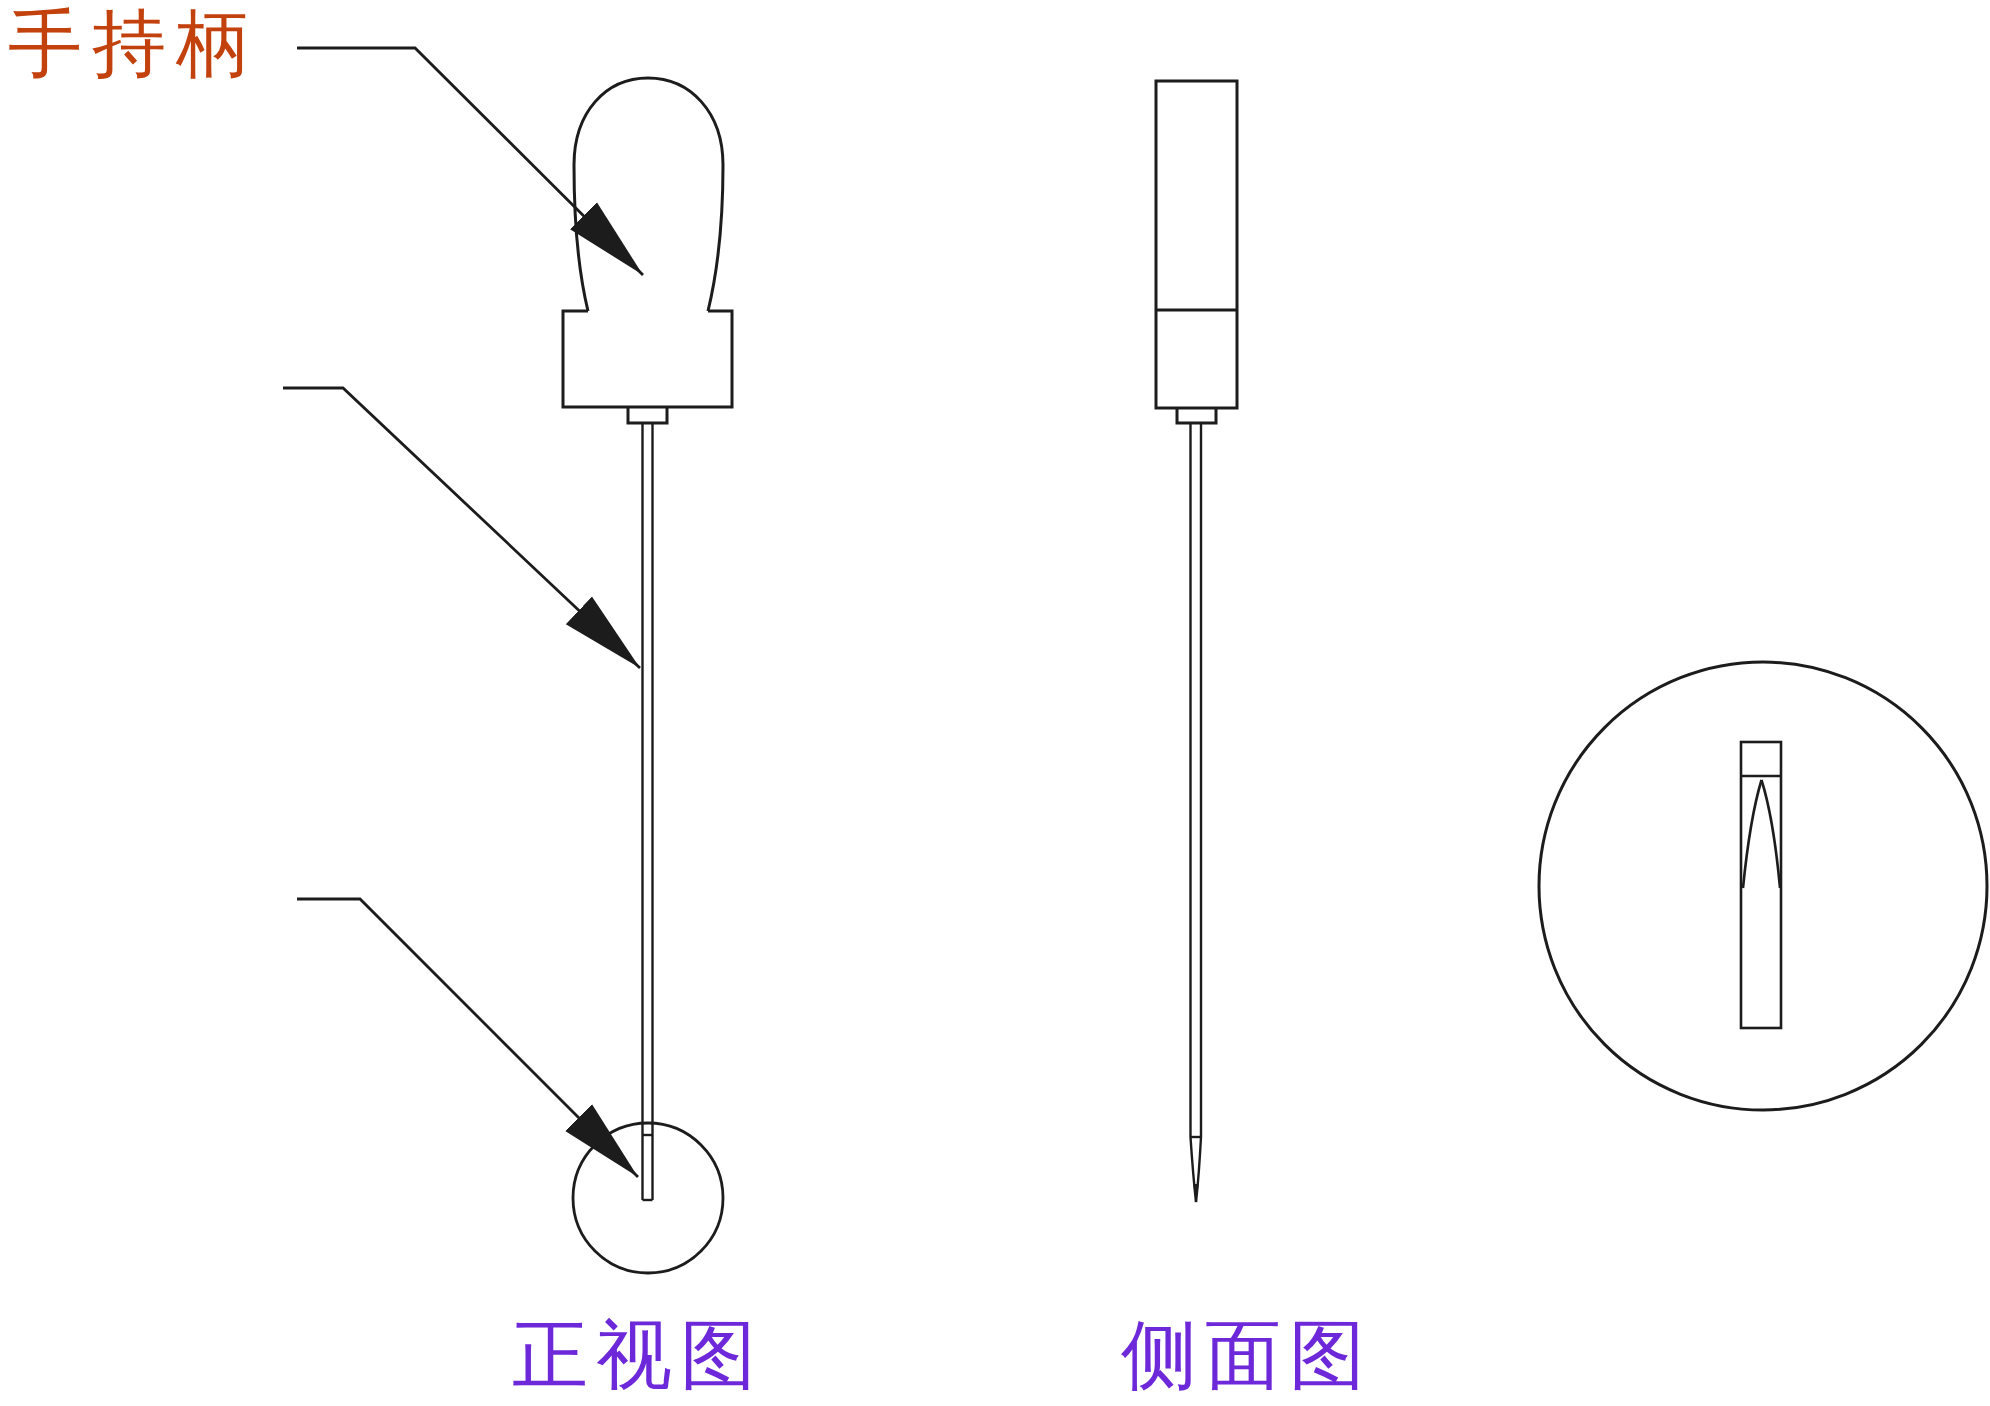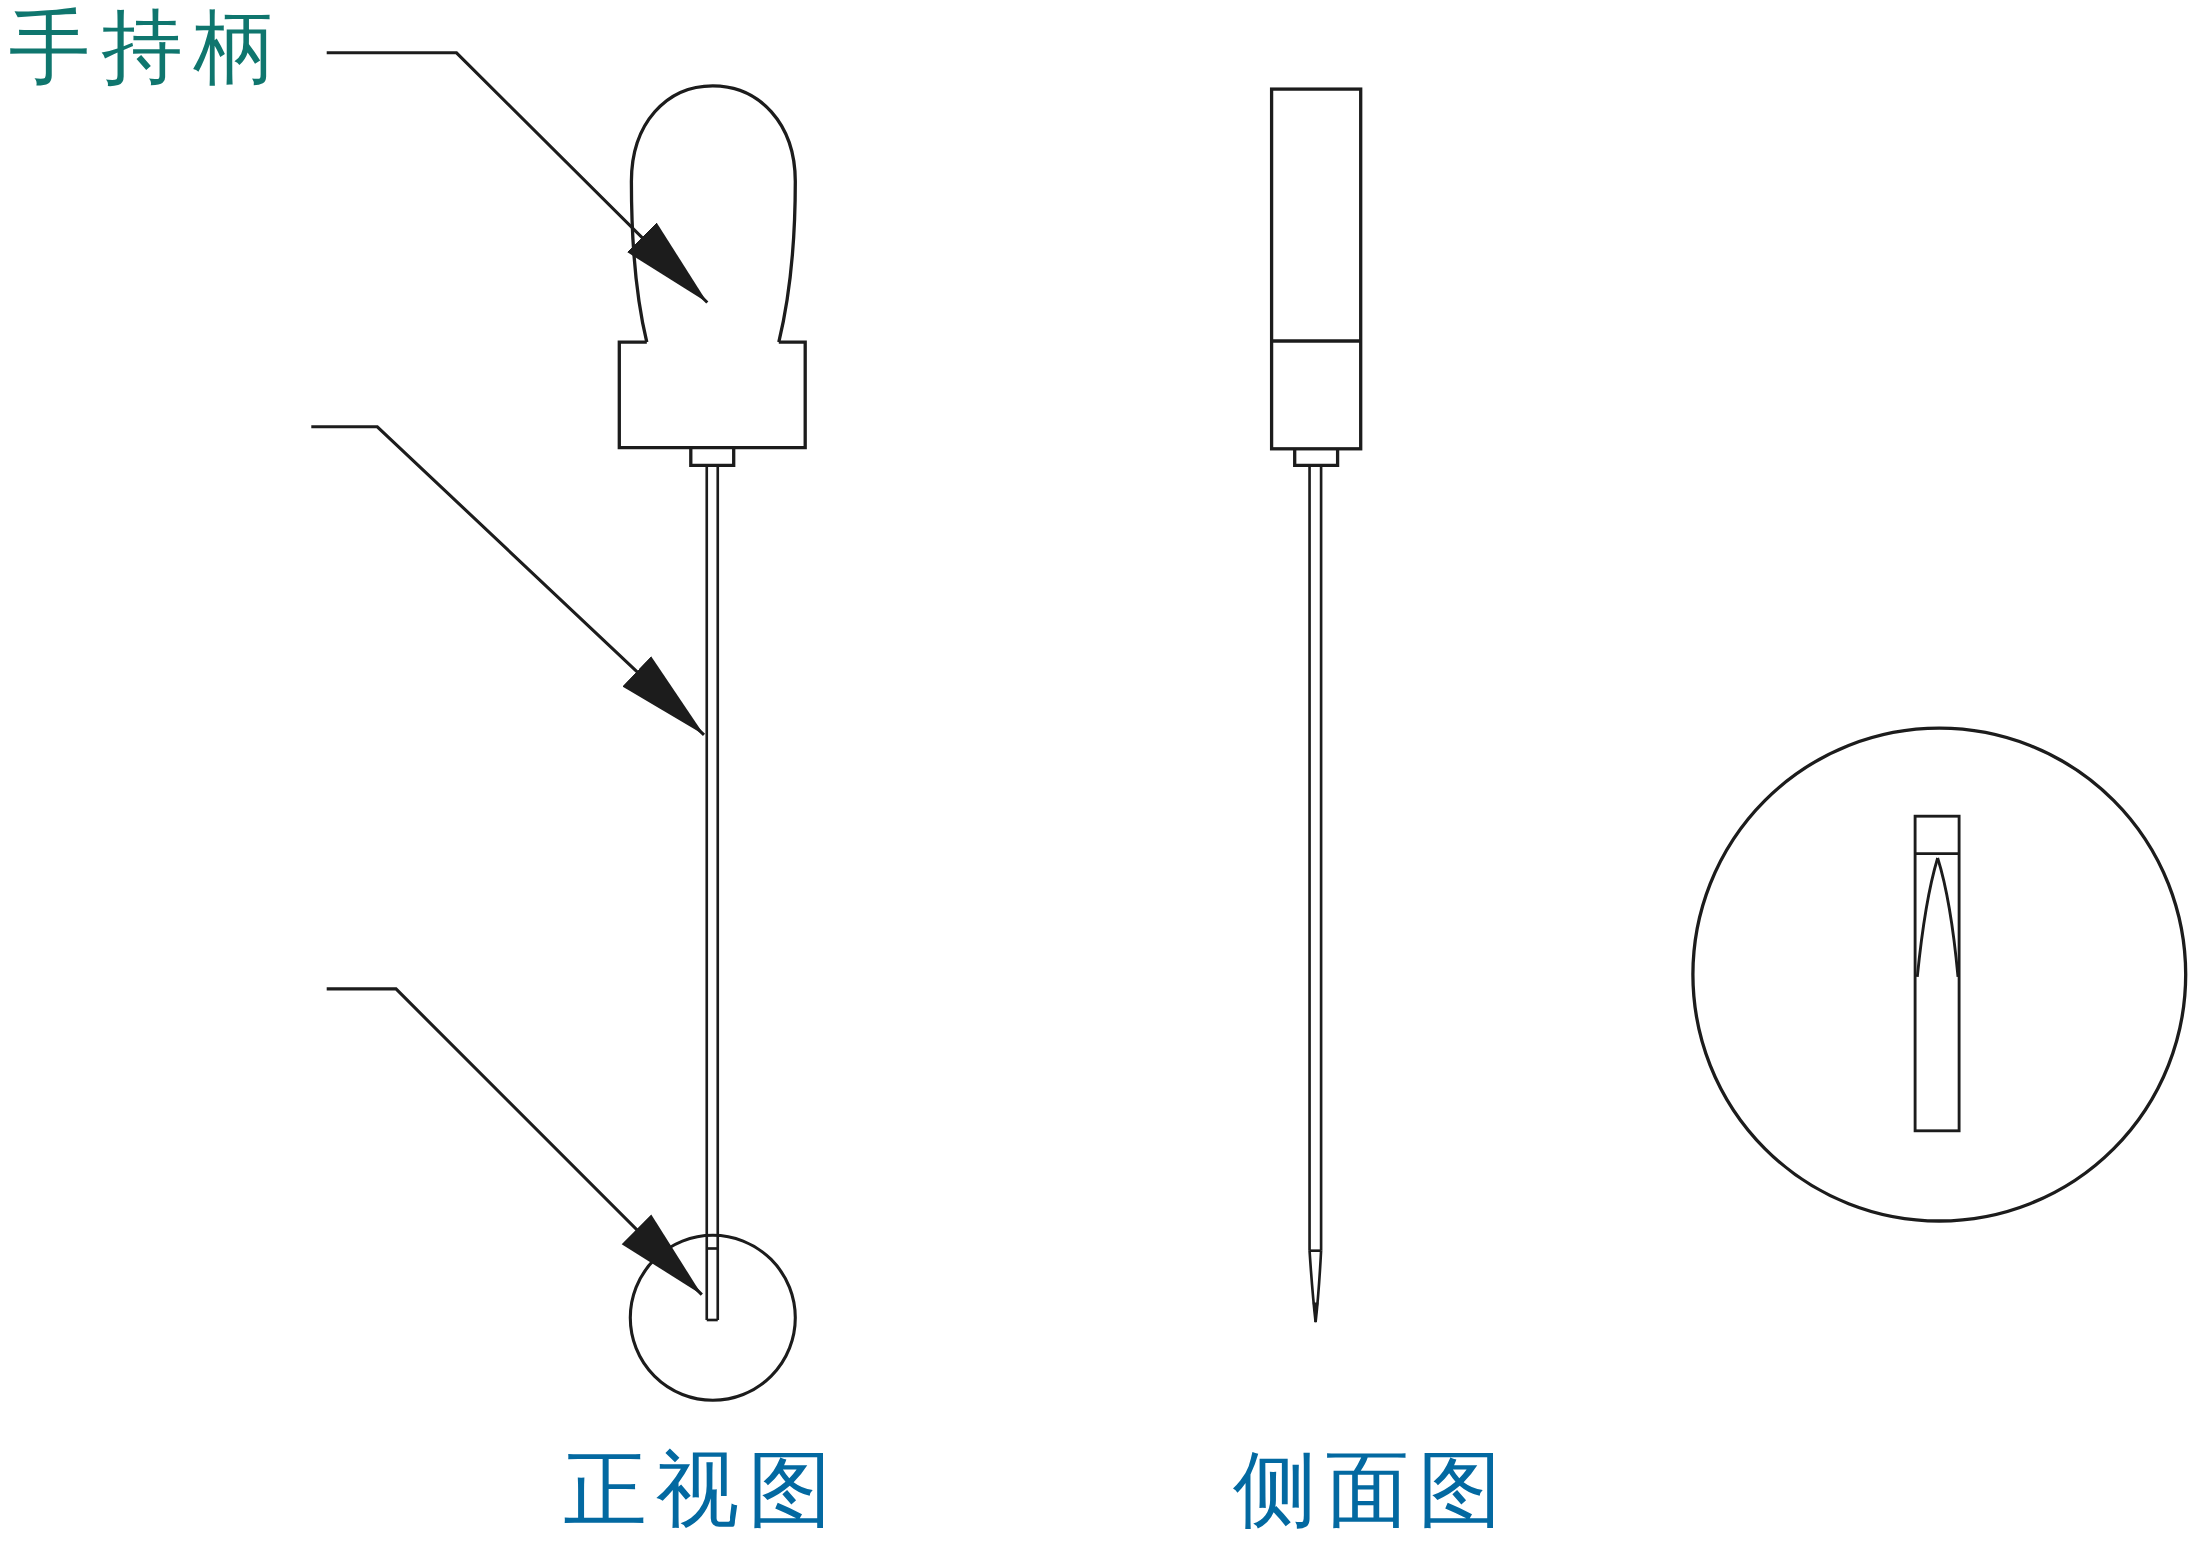--- a/index.html
+++ b/index.html
@@ -15,30 +15,30 @@
     font-family: "Liberation Serif", "DejaVu Serif", serif;
     overflow: hidden;
   }
   #lineart {
     position: absolute;
     left: 0;
     top: 0;
   }
   .cjk-label {
     position: absolute;
-    color: #0f766e;
+    color: #c2410c;
     font-size: 74px;
     line-height: 1.05;
     letter-spacing: 10px;
     white-space: nowrap;
     font-family: "Liberation Serif", "DejaVu Serif", serif;
   }
   .cjk-caption {
     position: absolute;
-    color: #0369a1;
+    color: #6d28d9;
     font-size: 76px;
     line-height: 1.05;
     letter-spacing: 8px;
     white-space: nowrap;
     font-family: "Liberation Serif", "DejaVu Serif", serif;
   }
 </style>
 </head>
 <body>
 

